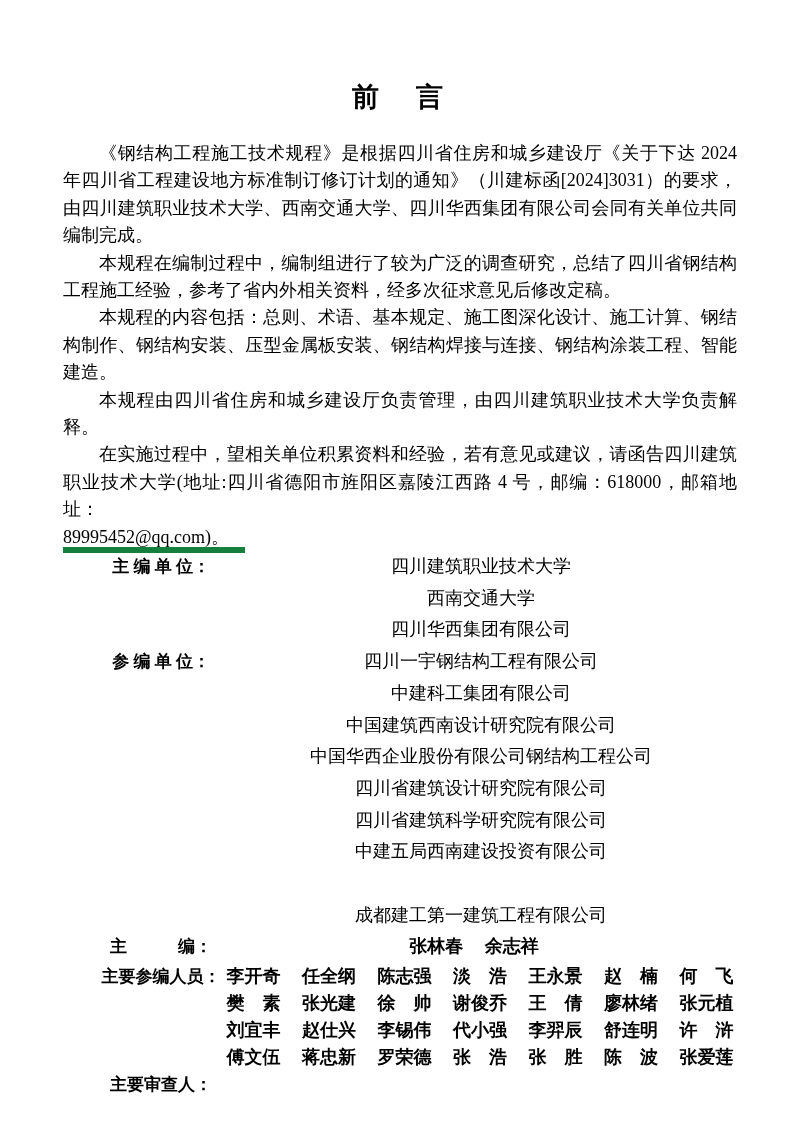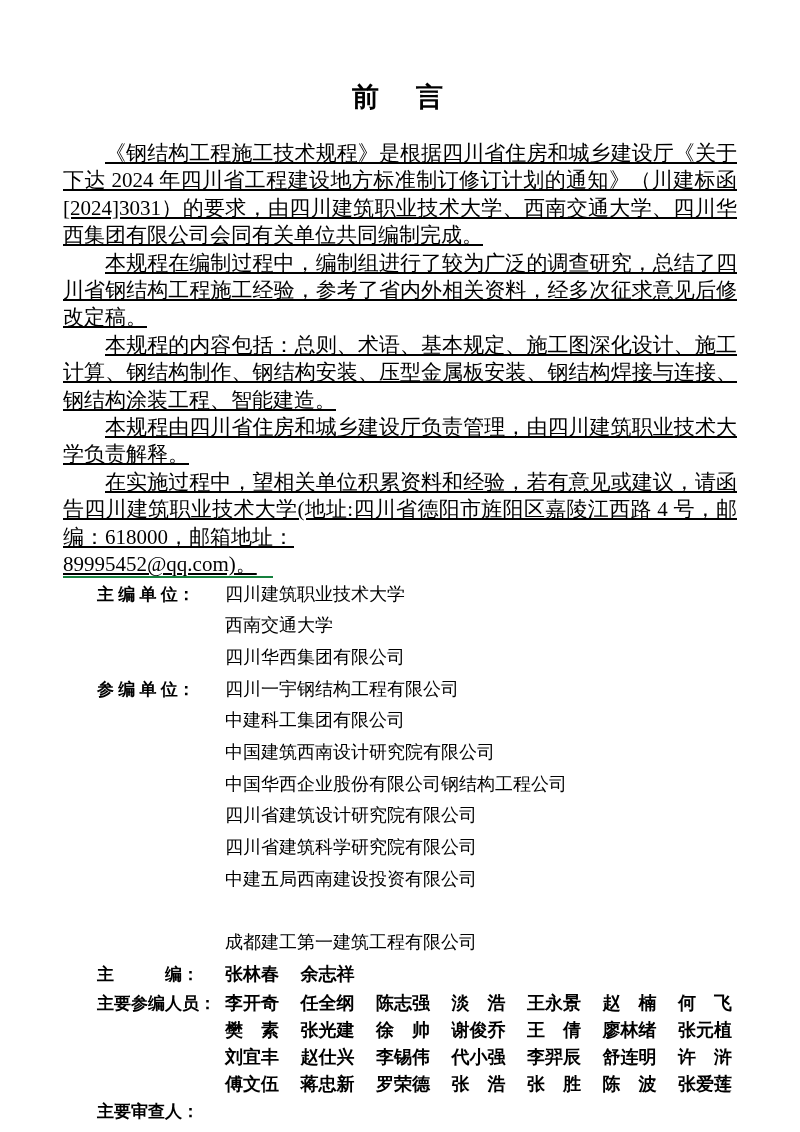--- a/index.html
+++ b/index.html
@@ -19,31 +19,30 @@
     margin:80px 0 0 0;
     font-size:27px;
     line-height:34px;
     font-weight:bold;
     text-align:center;
     letter-spacing:5px;
   }
   .paras{margin-top:26px;}
   .paras p{
     margin:0;
-    font-size:21px;
+    font-size:18px;
     line-height:27.4px;
     text-align:justify;
     text-indent:2em;
-    text-decoration:underline;
   }
   .mail{
-    border-bottom:2px solid #15803d;
+    border-bottom:6px solid #15803d;
     padding-right:16px;
   }
-  .credits{margin-top:0;}
+  .credits{margin-top:0;text-align:center;}
   .u-row{display:flex;height:31.7px;line-height:31.7px;}
   .n-row{display:flex;height:27px;line-height:27px;}
   .lbl{
     width:128px;
     margin-left:34px;
     flex:0 0 auto;
     font-weight:bold;
     font-size:17px;
     white-space:nowrap;
   }

